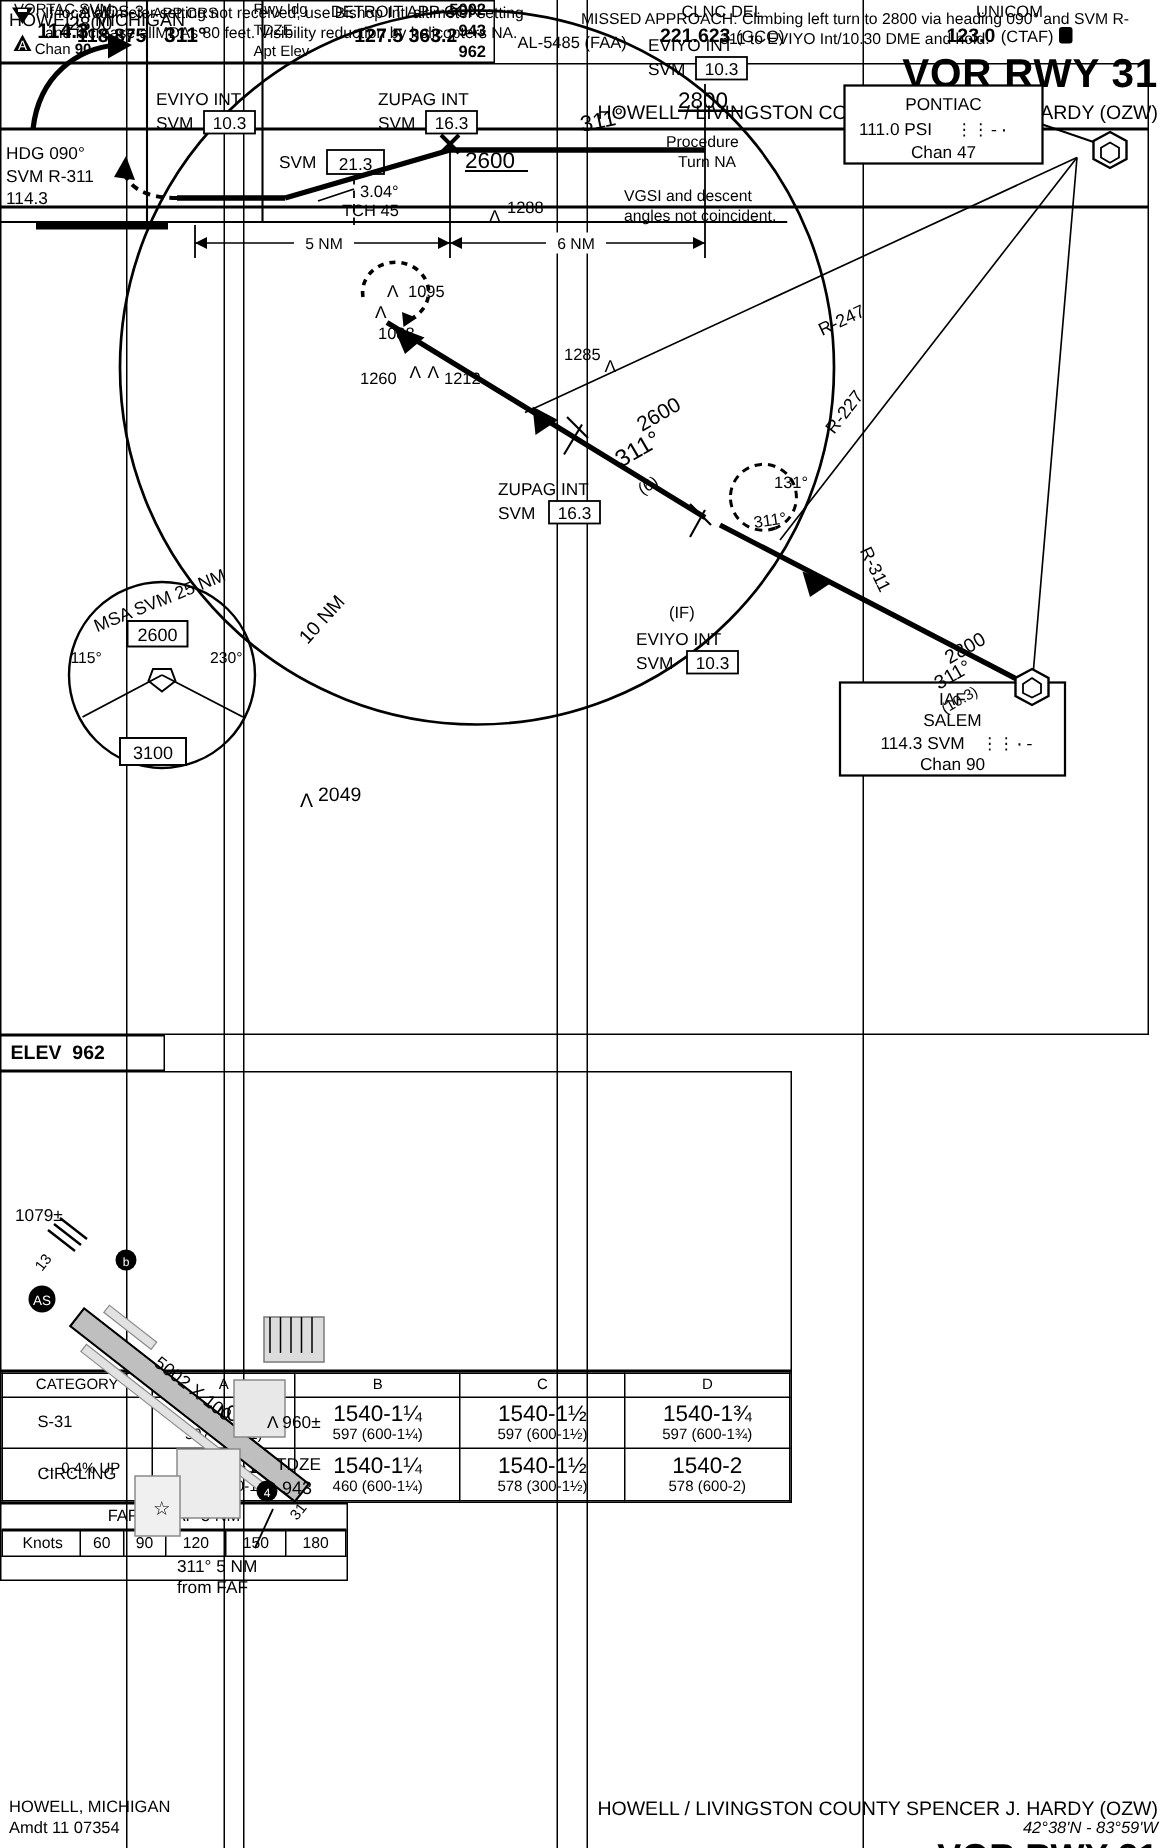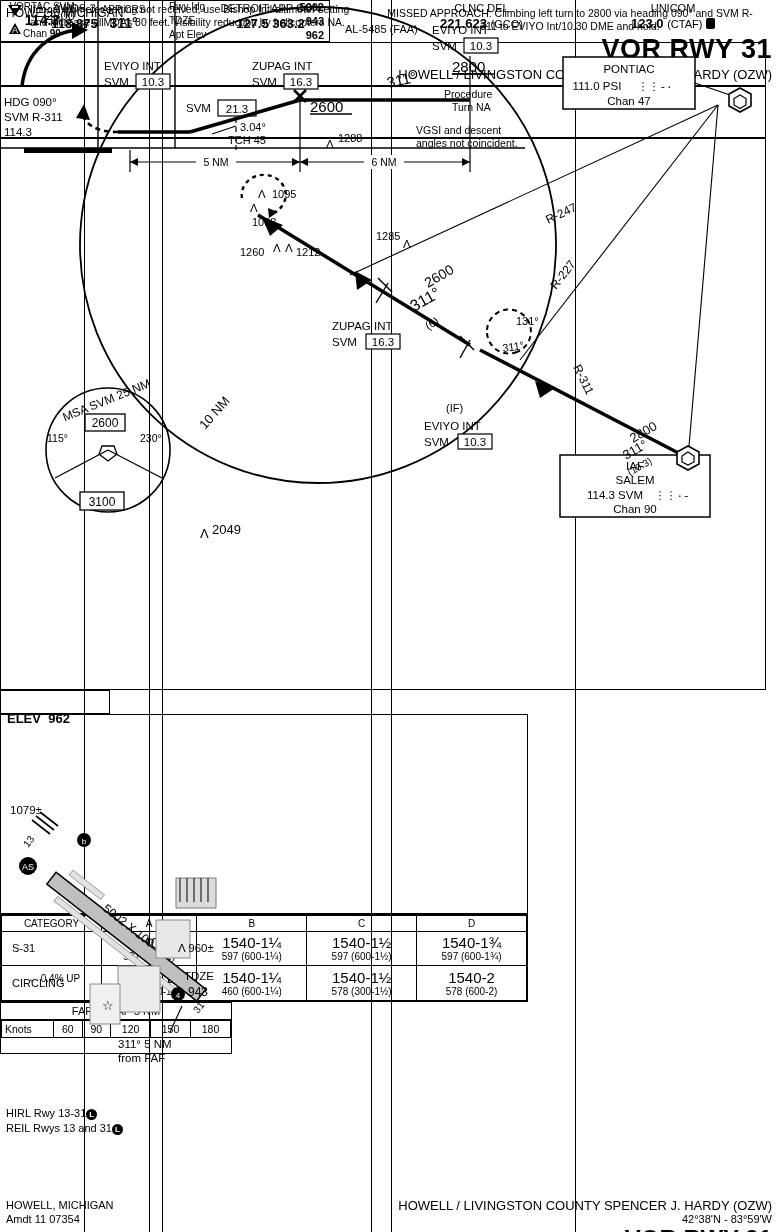--- a/index.html
+++ b/index.html
@@ -55,48 +55,48 @@
   #cc2 { left:150px; width:242px; border-right:1.4px solid #000; }
   #cc3 { left:388px; width:188px; border-right:1.4px solid #000; }
   #cc4 { left:580px; width:186px; }
 
   
   #planview { left:6px; top:172px; width:766px; height:552px; border:1.6px solid #000; }
   #plan-svg { position:absolute; left:0; top:0; }
 
   
   #elev-box { left:6px; top:742px; width:110px; height:24px; border:1.6px solid #000; }
-  #elev-box .t { font-size:13px; font-weight:bold; padding:20px 6px; }
+  #elev-box .t { font-size:13px; font-weight:bold; padding:3px 6px; }
 
   
   #profile-box { left:244px; top:844px; width:528px; height:200px; border:1.6px solid #000; }
   #prof-svg { position:absolute; left:0; top:0; }
 
   
   #mins { left:244px; top:1044px; width:528px; height:88px; border:1.6px solid #000; }
   #mins table { border-collapse:collapse; width:100%; height:100%; }
   #mins td { border:1.2px solid #000; text-align:center; vertical-align:middle; }
   #mins .cat { font-size:10px; }
-  #mins .catname { font-size:11px; text-align:left; padding-left:10px; }
+  #mins .catname { font-size:11px; text-align:left; padding-left:23px; }
   #mins .m1 { font-size:15px; }
   #mins .m2 { font-size:10px; }
 
   
   #lights { left:6px; top:1106px; width:232px; font-size:11px; line-height:15px; }
   #faf-box { left:6px; top:1142px; width:232px; height:52px; border:1.6px solid #000; }
   #faf-box .hd { text-align:center; font-size:11px; height:17px; line-height:17px; border-bottom:1.3px solid #000; }
   #faf-box table { border-collapse:collapse; width:100%; }
   #faf-box td { border:1.1px solid #000; text-align:center; font-size:10.5px; height:17px; }
-  #faf-box td.lbl { text-align:left; padding-left:3px; }
+  #faf-box td.lbl { text-align:center; padding-left:3px; }
 
   
   #foot-left { left:6px; top:1198px; font-size:11px; line-height:14px; }
   #foot-right { left:300px; top:1198px; width:472px; text-align:right; }
   #foot-right .l1 { font-size:13px; }
-  #foot-right .l2 { font-size:11px; }
+  #foot-right .l2 { font-size:11px;font-style:italic; }
   #foot-right .l3 { font-size:24px; font-weight:bold; }
 
   .circ-d { display:inline-block;width:11px;height:11px;border-radius:50%;background:#000;color:#fff;
             font-size:8px;line-height:11px;text-align:center;vertical-align:middle;font-weight:bold;}
 </style>
 </head>
 <body>
 
 <div class="page">
 
@@ -466,28 +466,20 @@
         </td>
         <td>
           <div class="m1">1540-2</div>
           <div class="m2">578 (600-2)</div>
         </td>
       </tr>
     </tbody>
       </table>
   </div>
 
-  <div class="abs" id="lights">
-    <div>
-      <span>HIRL Rwy 13-31</span><span class="circ-d">L</span>
-    </div>
-    <div>
-      <span>REIL Rwys 13 and 31</span><span class="circ-d">L</span>
-    </div>
-  </div>
 
   <div id="faf-box">
     <div class="hd">FAF to MAP  5 NM</div>
     <table>
       <tbody>
           <tr>
         <td class="lbl" style="width:52px">Knots</td>
         <td>60</td>
         <td>90</td>
         <td>120</td>

